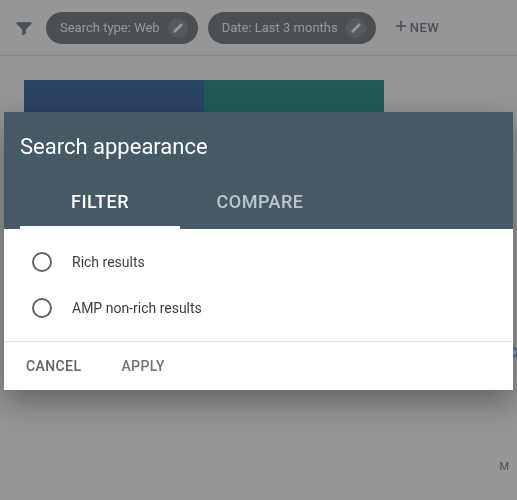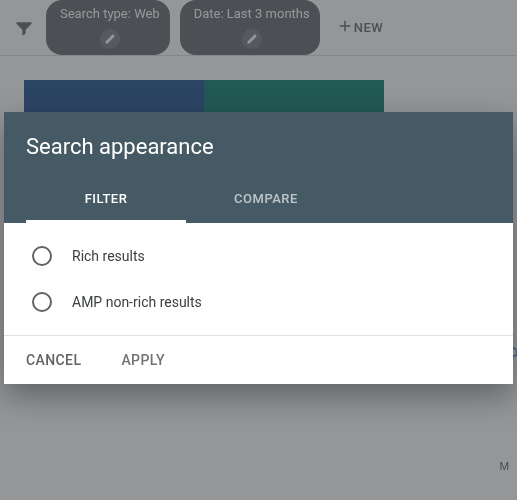--- a/index.html
+++ b/index.html
@@ -1,35 +1,35 @@
 <!DOCTYPE html>
 <html><head>
 <meta charset="utf-8">
 <style>
 * { box-sizing: border-box; margin: 0; padding: 0; font-family: Roboto, Arial, sans-serif; }
 body { width: 517px; height: 500px; background: #fff; position: relative; overflow: hidden; }
 
 .topbar { height: 56px; display: flex; align-items: center; padding: 0 12px; gap: 10px; border-bottom: 1px solid #dadce0; }
 .filter-icon { width: 24px; height: 24px; display: flex; align-items: center; justify-content: center; color: #5f6368; }
-.chip { background: #5f6368; color: #fff; border-radius: 16px; padding: 6px 10px 6px 14px; font-size: 13px; display: flex; align-items: center; gap: 8px; flex-direction: column; }
+.chip { background: #5f6368; color: #fff; border-radius: 16px; padding: 6px 10px 6px 14px; font-size: 13px; display: flex; align-items: center; gap: 8px; }
 .chip .pen { width: 20px; height: 20px; display: flex; align-items: center; justify-content: center; background: rgba(255,255,255,0.15); border-radius: 50%; }
 .new-btn { margin-left: 6px; display: flex; align-items: center; gap: 0; color: #5f6368; font-size: 13px; font-weight: 500; letter-spacing: 0.5px; }
 
 .cards { display: flex; padding: 24px 24px 0; gap: 0; }
 .card { width: 180px; height: 80px; color: #fff; padding: 14px; font-size: 13px; }
 .card.blue { background: #1a4b8c; }
 .card.teal { background: #00796b; }
 
 .overlay { position: absolute; inset: 0; background: rgba(60,64,67,0.55); }
 
 .dialog { position: absolute; left: 4px; right: 4px; top: 112px; background: #fff; box-shadow: 0 12px 30px rgba(0,0,0,0.35); }
-.dialog-header { background: #455a64; color: #fff; padding: 22px 22px 0; }
+.dialog-header { background: #455a64; color: #fff; padding: 22px 16px 0; }
 .dialog-title { font-size: 22px; font-weight: 400; margin-bottom: 18px; }
 .tabs { display: flex; }
-.tab { flex: 0 0 160px; text-align: center; padding: 14px 0; font-size: 13px; font-weight: 500; letter-spacing: 0.5px; color: rgba(255,255,255,0.65); border-bottom: 3px solid transparent; cursor: pointer; }
+.tab { flex: 0 0 160px; text-align: center; padding: 14px 0; font-size: 18px; font-weight: 500; letter-spacing: 0.5px; color: rgba(255,255,255,0.65); border-bottom: 3px solid transparent; cursor: pointer; }
 .tab.active { color: #fff; border-bottom-color: #fff; }
 
 .options { padding: 10px 4px; border-bottom: 1px solid #e0e0e0; }
 .opt { display: flex; align-items: center; gap: 20px; padding: 13px 24px; font-size: 14px; color: #3c4043; cursor: pointer; }
 .radio { width: 20px; height: 20px; border: 2px solid #5f6368; border-radius: 50%; position: relative; flex-shrink: 0; }
 .radio.sel::after { content: ""; position: absolute; inset: 3px; background: #5f6368; border-radius: 50%; }
 
 .dialog-actions { display: flex; justify-content: flex-start; gap: 40px; padding: 16px 22px; }
 .action { font-size: 14px; font-weight: 500; letter-spacing: 0.4px; cursor: pointer; }
 .action.cancel { color: #5f6368; }

